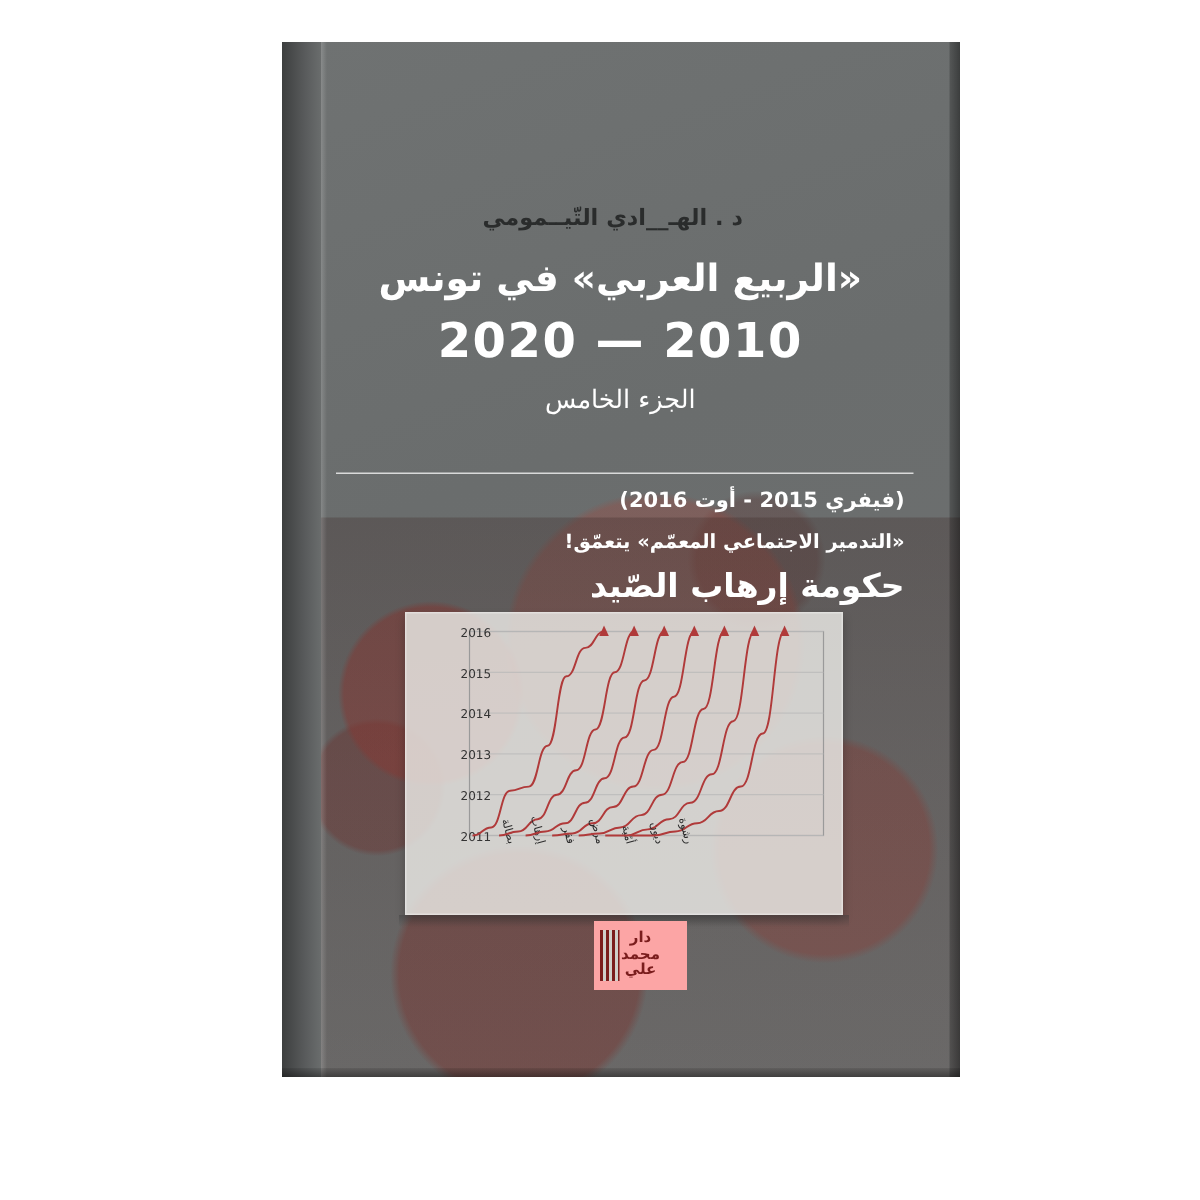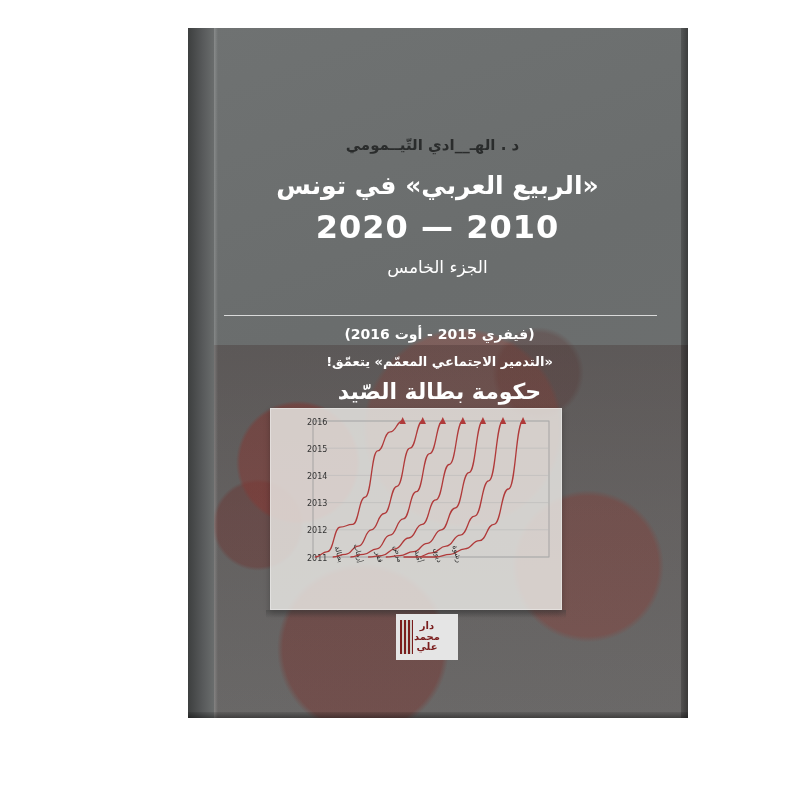--- a/index.html
+++ b/index.html
@@ -17,25 +17,26 @@
     width: 800px;
     height: 800px;
     background: #ffffff;
   }
 
   
   .book {
     position: absolute;
     left: 188px;
     top: 28px;
-    width: 500px;
+    width: 436px;
     height: 690px;
     background: #6d7070;
     box-shadow: 0 0 0 0 rgba(0,0,0,0);
     overflow: hidden;
+    padding-left: 16px;
   }
 
   
   .photo-motif {
     position: absolute;
     inset: 0;
     background:
       radial-gradient(circle at 22% 63%, rgba(150,60,55,0.55) 0 58px, rgba(150,60,55,0) 62px),
       radial-gradient(circle at 14% 72%, rgba(120,45,42,0.40) 0 42px, rgba(120,45,42,0) 46px),
       radial-gradient(circle at 55% 58%, rgba(160,70,60,0.35) 0 95px, rgba(160,70,60,0) 100px),
@@ -143,21 +144,20 @@
     right: 24px;
     height: 1px;
     background: rgba(255,255,255,0.75);
   }
 
   .subtitle-block {
     position: absolute;
     top: 298px;
     left: 10px;
     right: 30px;
-    text-align: center;
     color: #ffffff;
   }
   .period {
     font-size: 14px;
     font-weight: bold;
     margin-bottom: 10px;
   }
   .subtitle-main {
     font-size: 13px;
     font-weight: bold;
@@ -192,21 +192,21 @@
 
   .chart-svg { display: block; }
 
   
   .logo {
     position: absolute;
     left: 178px;
     bottom: 58px;
     width: 62px;
     height: 46px;
-    background: #e5e5e5;
+    background: #fca5a5;
     display: flex;
     align-items: center;
     justify-content: center;
   }
   .logo-mark {
     color: #7a1d1d;
     font-size: 10px;
     font-weight: bold;
     line-height: 1.05;
     text-align: center;
@@ -243,21 +243,21 @@
         <div class="title-line2">«الربيع العربي» في تونس</div>
         <div class="title-line3">2010 — 2020</div>
         <div class="volume">الجزء الخامس</div>
       </div>
 
       <div class="rule"></div>
 
       <div class="subtitle-block">
         <div class="period">(فيفري 2015 - أوت 2016)</div>
         <div class="subtitle-main">«التدمير الاجتماعي المعمّم» يتعمّق!</div>
-        <div class="subtitle-second">حكومة بطالة الصّيد</div>
+        <div class="subtitle-second">حكومة إرهاب الصّيد</div>
       </div>
 
       <div class="chart-panel">
         <svg class="chart-svg" id="chart-svg" width="290" height="200" viewBox="0 0 290 200">
             <rect x="42" y="12" width="236" height="136" fill="none" stroke="#9a9a9a" stroke-width="0.8"></rect>
             <line x1="42" y1="148" x2="278" y2="148" stroke="#b9b9b9" stroke-width="0.6"></line>
             <text x="36" y="151.5" text-anchor="end" font-size="8" fill="#333" font-family="&quot;DejaVu Sans&quot;, sans-serif">2011</text>
             <line x1="42" y1="120.8" x2="278" y2="120.8" stroke="#b9b9b9" stroke-width="0.6"></line>
             <text x="36" y="124.3" text-anchor="end" font-size="8" fill="#333" font-family="&quot;DejaVu Sans&quot;, sans-serif">2012</text>
             <line x1="42" y1="93.6" x2="278" y2="93.6" stroke="#b9b9b9" stroke-width="0.6"></line>

